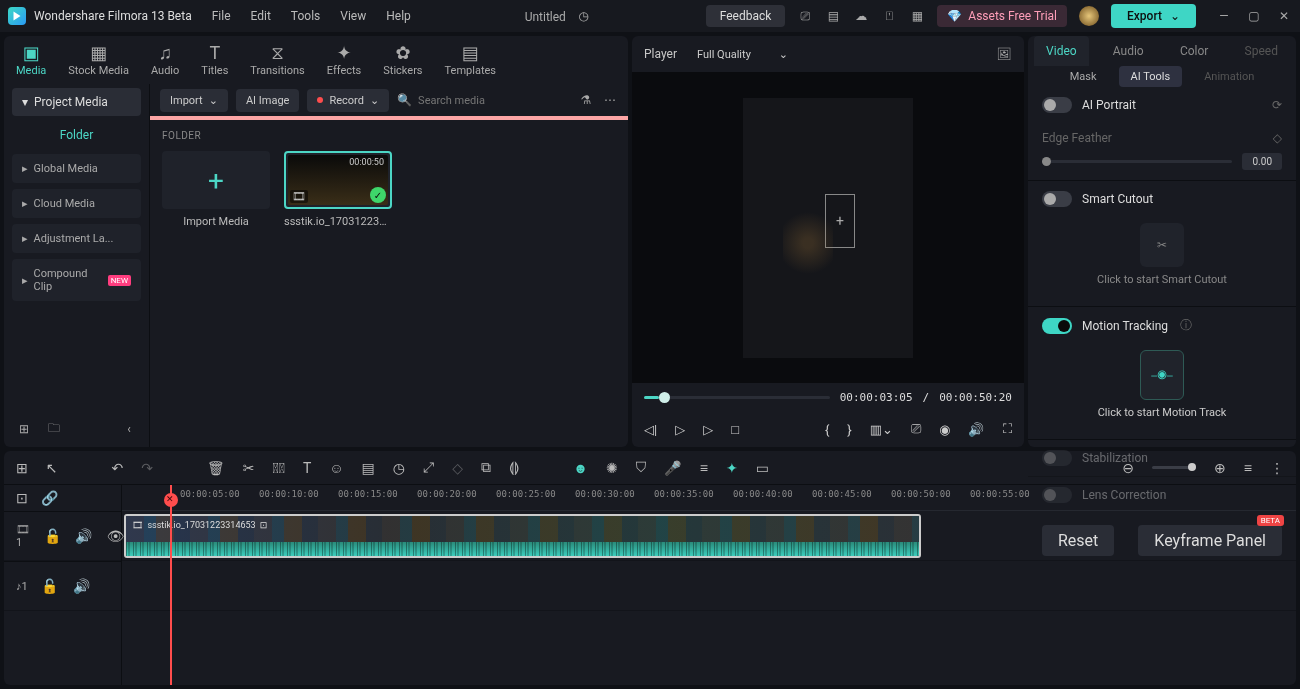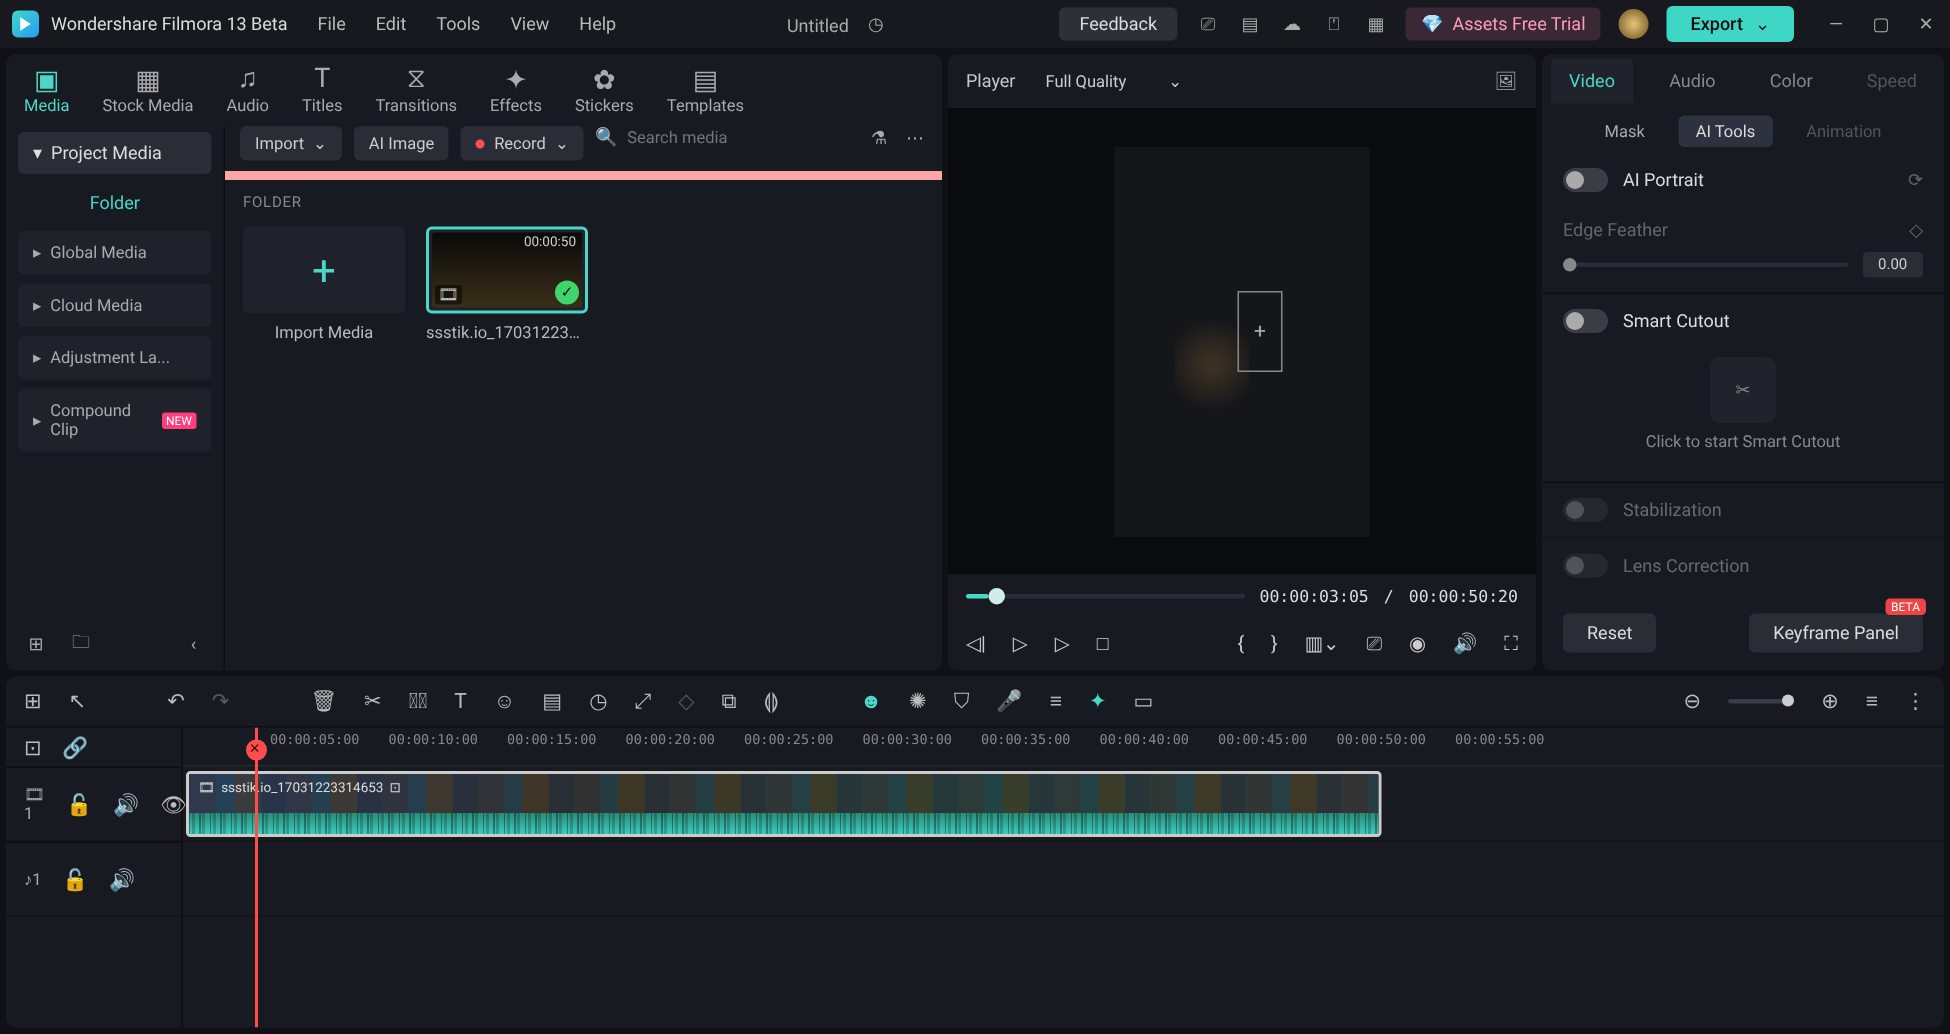--- a/index.html
+++ b/index.html
@@ -26,21 +26,21 @@
 .asset-tab .ico{height:18px;font-size:18px;display:flex;align-items:center}
 .left-body{flex:1;display:flex;min-height:0}
 .sidebar{width:146px;border-right:1px solid #0c0e12;display:flex;flex-direction:column;padding:4px 8px}
 .proj-media{background:#2a2d36;padding:7px 10px;border-radius:4px;font-size:12px;display:flex;align-items:center;gap:6px;color:#ddd;cursor:pointer}
 .folder-lbl{color:#4cd6c5;text-align:center;padding:12px 0;font-size:12px}
 .tree-item{padding:8px 10px;border-radius:4px;background:#1f222a;margin-bottom:6px;font-size:11px;display:flex;align-items:center;gap:6px;color:#aaa;cursor:pointer}
 .badge-new{background:#ff3d7f;color:#fff;font-size:8px;padding:1px 3px;border-radius:2px}
 .sidebar-foot{margin-top:auto;display:flex;align-items:center;gap:14px;padding:6px 4px}
 
 .media-area{flex:1;display:flex;flex-direction:column}
-.media-toolbar{height:36px;display:flex;align-items:flex-start;gap:8px;padding:0 10px;border-bottom:6px solid #fca5a5}
+.media-toolbar{height:36px;display:flex;align-items:center;gap:8px;padding:0 10px;border-bottom:4px solid #fca5a5}
 .pill-btn{background:#2a2d36;padding:5px 10px;border-radius:4px;font-size:11px;color:#ccc;display:flex;align-items:center;gap:6px;cursor:pointer}
 .rec-dot{width:6px;height:6px;border-radius:50%;background:#ff4d4d}
 .search-wrap{flex:1;display:flex;align-items:center;gap:6px;color:#888}
 .search-wrap input{background:none;border:none;color:#ccc;outline:none;font-size:11px;flex:1}
 .folder-title{padding:10px 12px;font-size:10px;color:#888;letter-spacing:.5px}
 .thumbs{display:flex;gap:14px;padding:0 12px}
 .thumb{width:108px;display:flex;flex-direction:column;gap:6px;cursor:pointer}
 .thumb-box{width:108px;height:58px;background:#1f222a;border-radius:4px;display:flex;align-items:center;justify-content:center;position:relative}
 .thumb-box.import{color:#4cd6c5;font-size:28px}
 .thumb-box.sel{border:2px solid #4cd6c5}
@@ -80,26 +80,26 @@
 .r-row{display:flex;align-items:center;gap:10px}
 .toggle{width:30px;height:16px;border-radius:8px;background:#3a3d46;position:relative;cursor:pointer}
 .toggle::after{content:"";position:absolute;width:12px;height:12px;border-radius:50%;background:#aaa;top:2px;left:2px}
 .toggle.on{background:#3ed6c5}
 .toggle.on::after{background:#0a0a0a;left:16px}
 .r-lbl{font-size:12px;color:#ddd}
 .r-lbl.dim{color:#666}
 .refresh-ico{margin-left:auto;color:#666;cursor:pointer}
 .mini-slider{height:3px;background:#2a2d36;border-radius:2px;flex:1;position:relative}
 .mini-slider::after{content:"";position:absolute;left:0;top:-3px;width:9px;height:9px;border-radius:50%;background:#888}
-.valbox{background:#2a2d36;padding:3px 10px;border-radius:3px;font-size:10px;color:#ccc;min-width:40px;text-align:left}
+.valbox{background:#2a2d36;padding:3px 10px;border-radius:3px;font-size:10px;color:#ccc;min-width:40px;text-align:right}
 .tool-card{background:#20232b;border-radius:6px;width:44px;height:44px;margin:16px auto 6px;display:flex;align-items:center;justify-content:center;color:#888}
 .tool-card.track{color:#3ed6c5;border:1px solid #2e5a55}
 .tool-desc{text-align:center;font-size:11px;color:#888;margin-bottom:10px}
 .r-footer{margin-top:auto;display:flex;justify-content:space-between;align-items:center;padding:12px 14px;position:relative}
-.foot-btn{background:#2a2d36;padding:6px 16px;border-radius:4px;font-size:12px;color:#ddd;cursor:pointer}
+.foot-btn{background:#2a2d36;padding:6px 16px;border-radius:4px;font-size:16px;color:#ddd;cursor:pointer}
 .beta-tag{position:absolute;right:12px;top:2px;background:#ef4444;color:#fff;font-size:8px;padding:1px 4px;border-radius:3px}
 
 
 .timeline{height:234px;background:#181a21;border-radius:6px;margin:4px;display:flex;flex-direction:column}
 .tl-tools{height:34px;display:flex;align-items:center;padding:0 12px;gap:18px;border-bottom:1px solid #0c0e12}
 .tl-ico{color:#bbb;cursor:pointer;font-size:14px}
 .tl-ico.accent{color:#4cd6c5}
 .tl-gap{width:18px}
 .zoom-slider{width:44px;height:3px;background:#3a3d46;border-radius:2px;position:relative}
 .zoom-slider::after{content:"";position:absolute;right:0;top:-3px;width:8px;height:8px;border-radius:50%;background:#ccc}
@@ -340,20 +340,29 @@
 
     <div class="r-section">
       <div class="r-row">
         <div class="toggle"></div>
         <span class="r-lbl">Smart Cutout</span>
       </div>
       <div class="tool-card">✂</div>
       <div class="tool-desc">Click to start Smart Cutout</div>
     </div>
 
+    <div class="r-section">
+      <div class="r-row">
+        <div class="toggle on"></div>
+        <span class="r-lbl">Motion Tracking</span>
+        <span style="color:#666;margin-left:2px">ⓘ</span>
+      </div>
+      <div class="tool-card track">⎯◉⎯</div>
+      <div class="tool-desc" style="color:#ccc">Click to start Motion Track</div>
+    </div>
 
     <div class="r-section" style="opacity:.4">
       <div class="r-row">
           <div class="toggle"></div>
           <span class="r-lbl">Stabilization</span>
         </div>
     </div>
     <div class="r-section" style="opacity:.4;border:none">
       <div class="r-row">
           <div class="toggle"></div>

